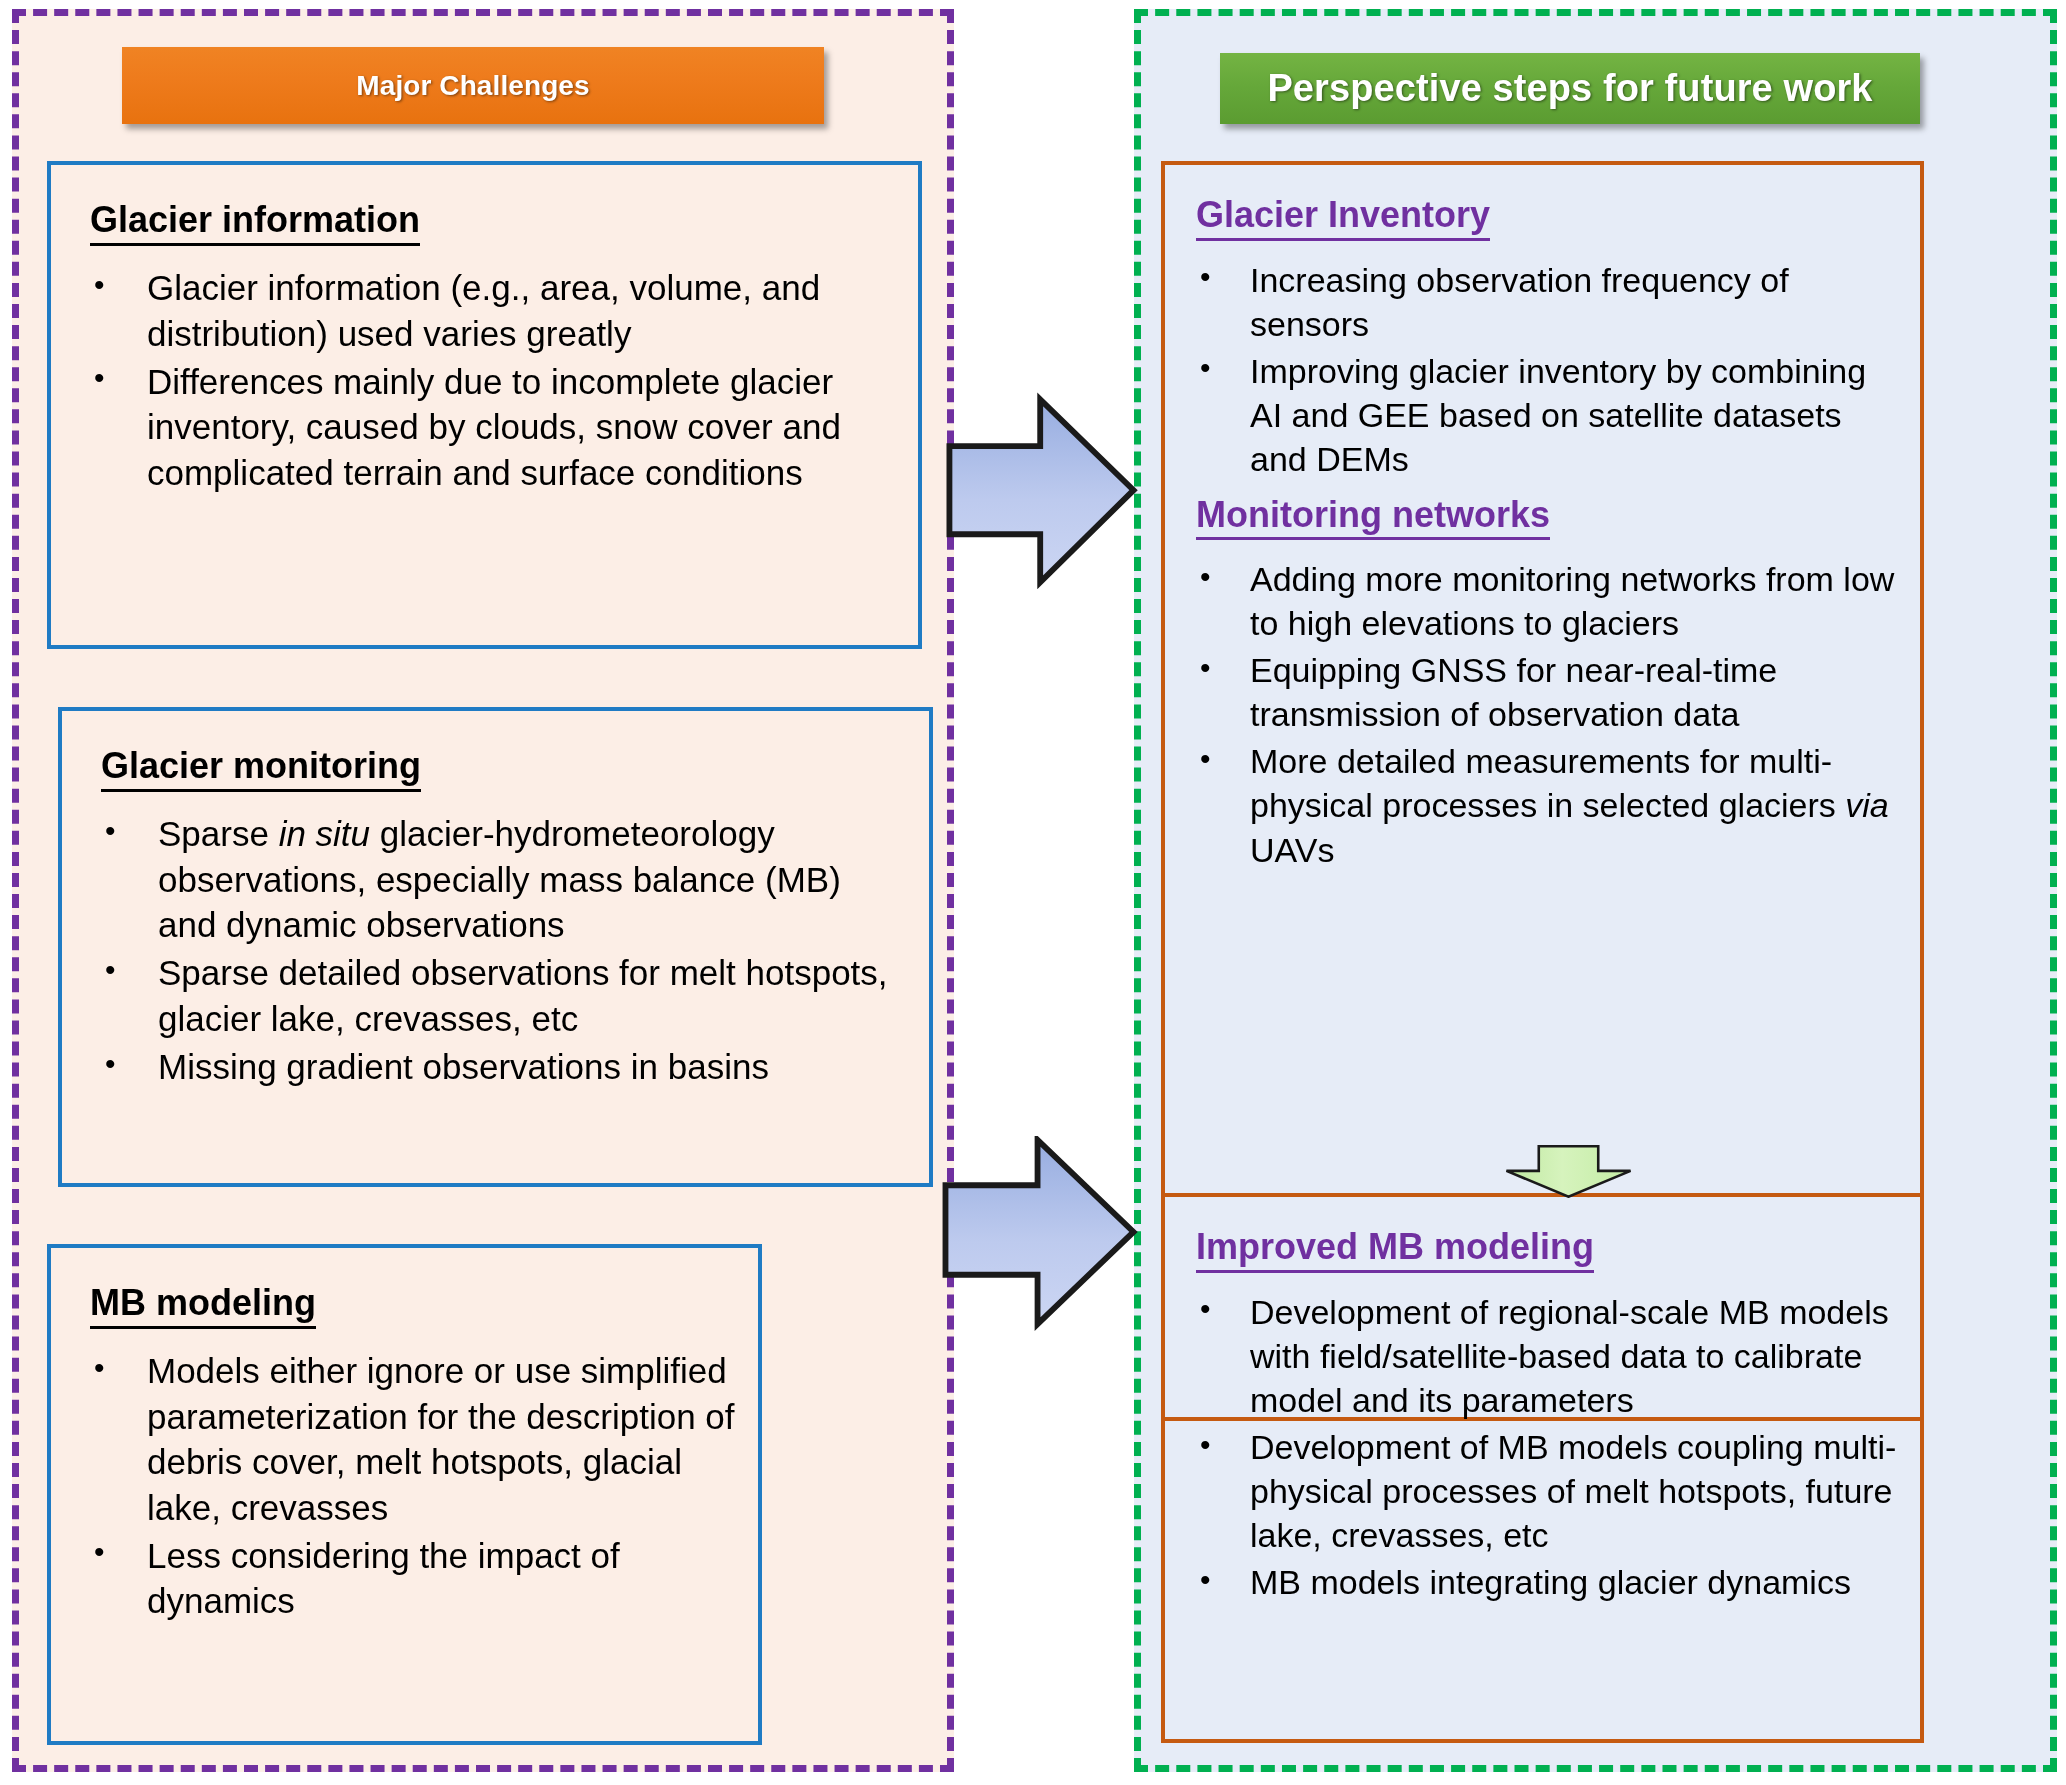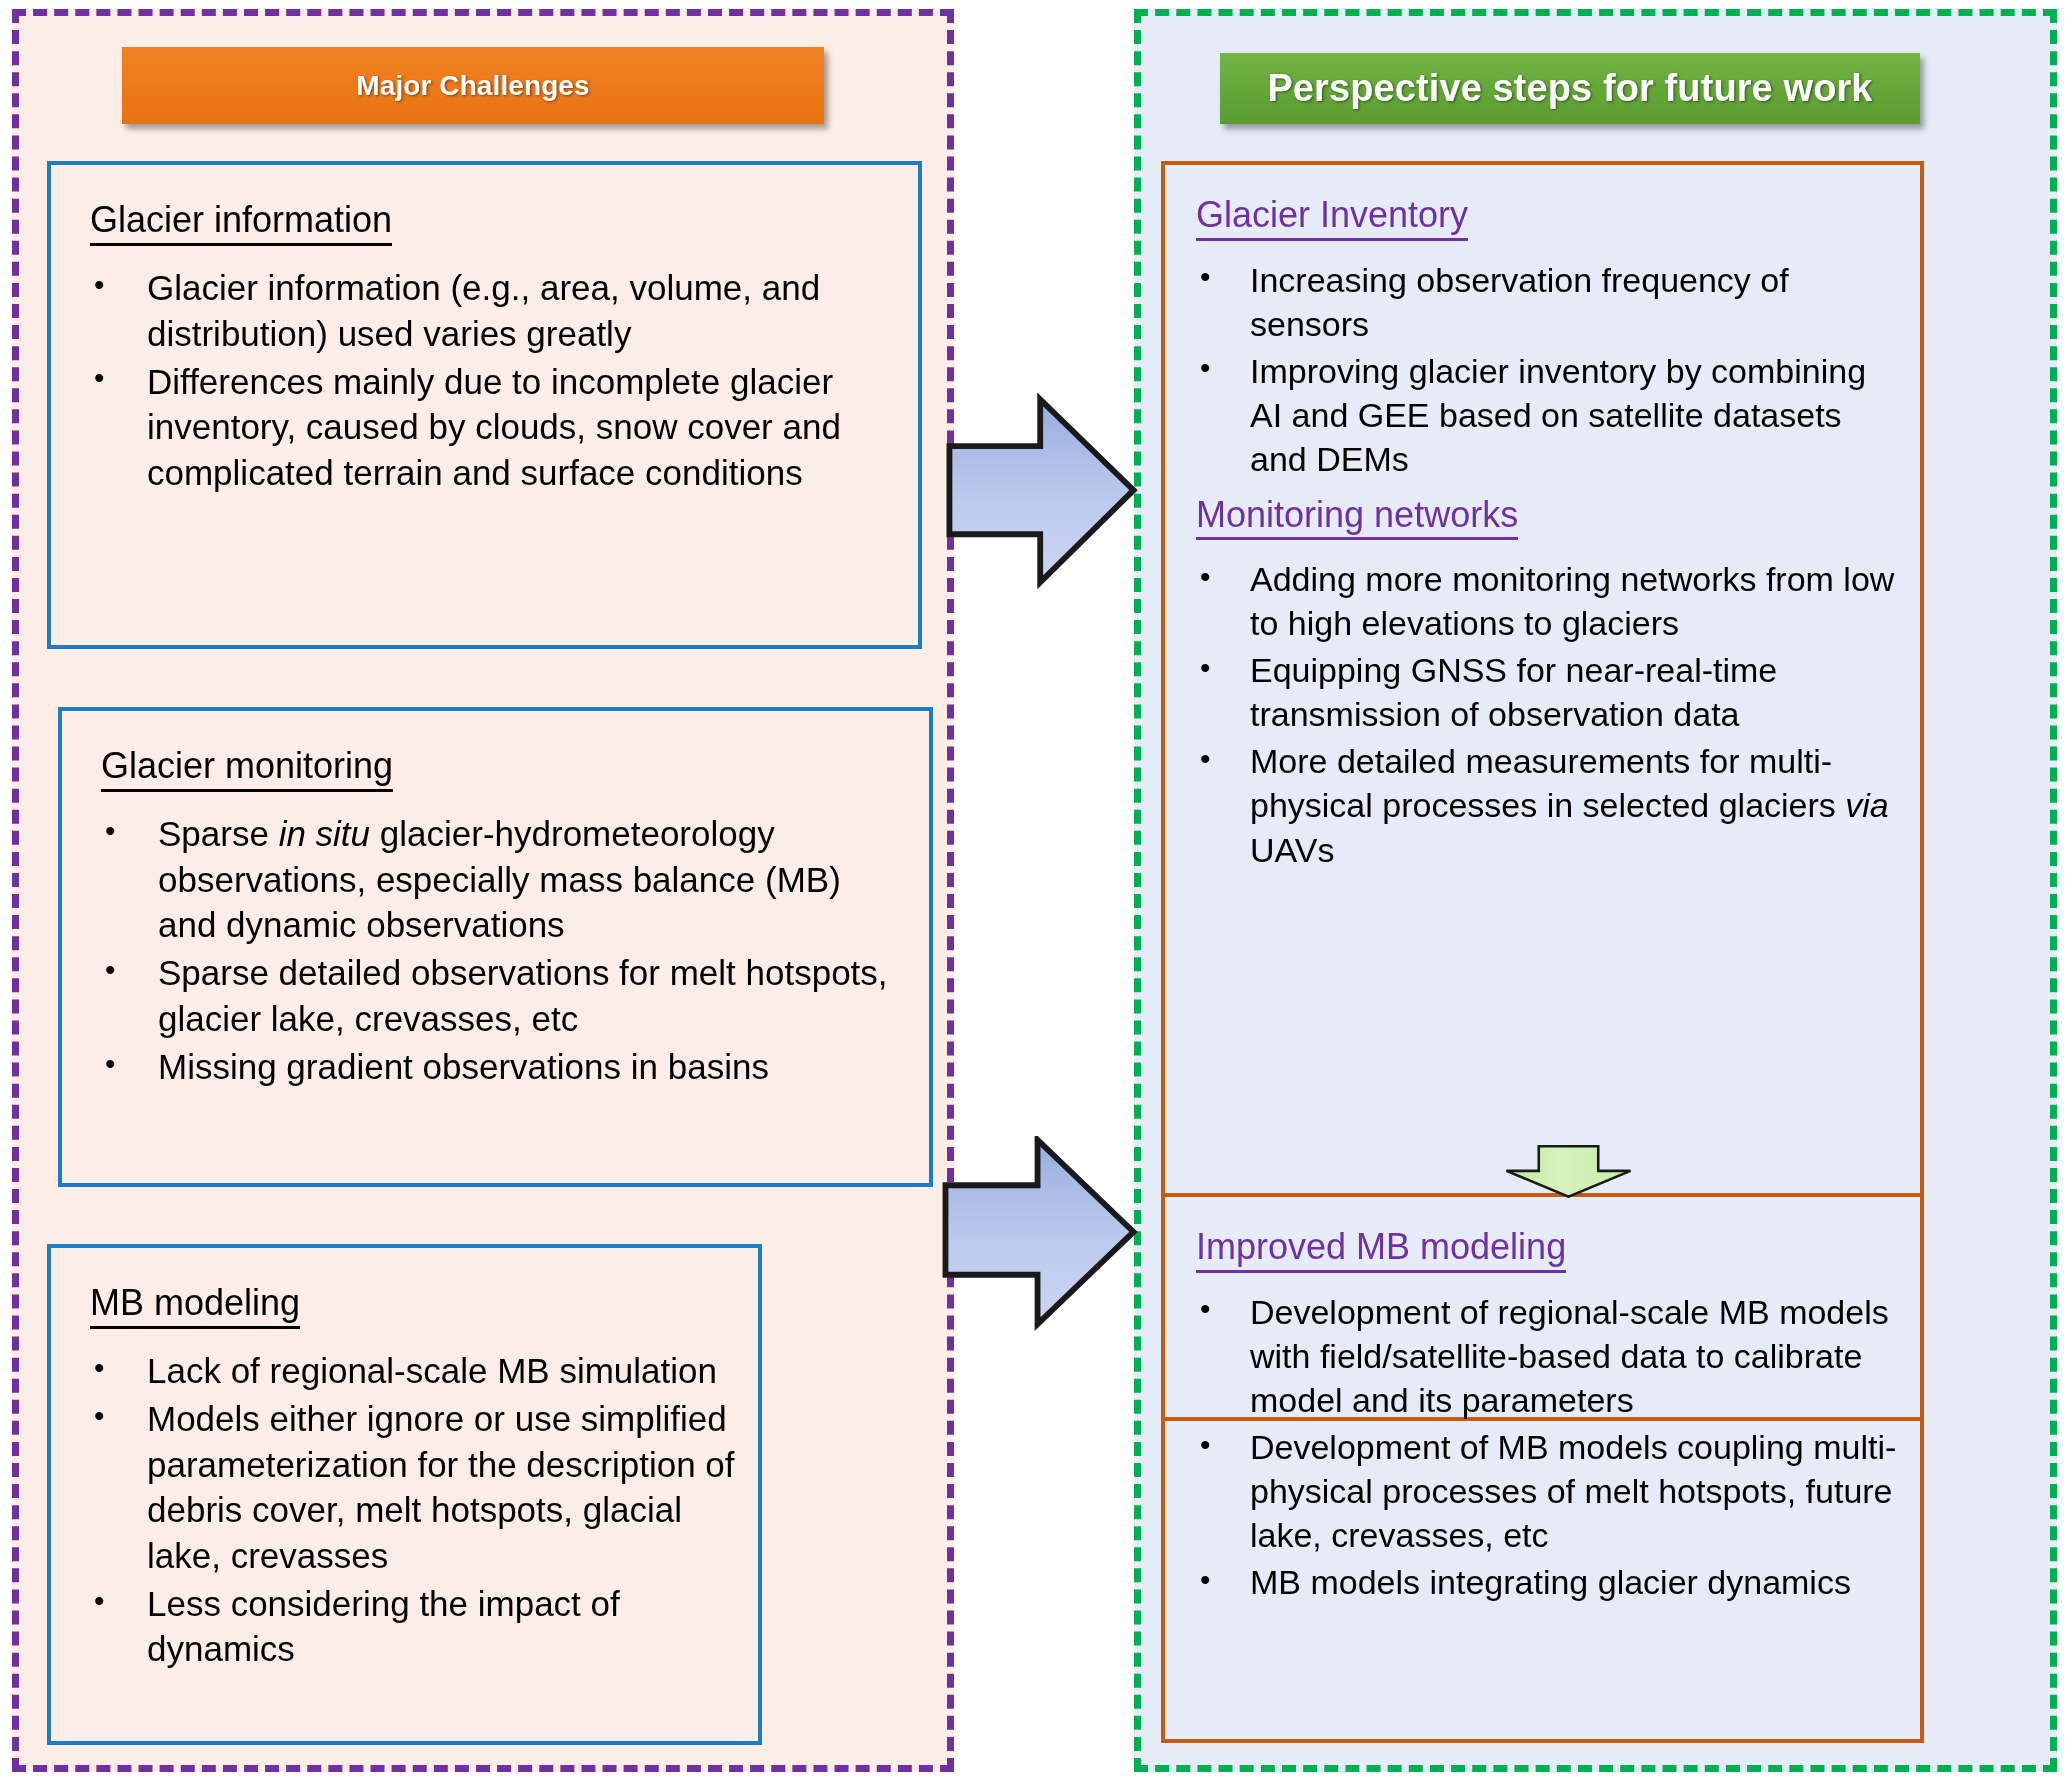--- a/index.html
+++ b/index.html
@@ -88,21 +88,21 @@
     box-sizing: border-box;
     height: 100%;
   }
   #box-glacier-inventory-networks .box-inner,
   #box-improved-mb-modeling .box-inner {
     padding: 31px 15.6px 6.5px 31px;
   }
 
   
   .section-heading {
-    font-weight: normal;
+    font-weight: bold;
     font-size: 36px;
     line-height: 1.05;
     color: #000000;
     display: inline-block;
     border-bottom: 3.9px solid #000000;
     padding-bottom: 3.9px;
     margin-bottom: 19.5px;
     white-space: nowrap;
   }
   .section-heading.purple {
@@ -178,21 +178,20 @@
       <li>Sparse detailed observations for melt hotspots, glacier lake, crevasses, etc</li>
       <li>Missing gradient observations in basins</li>
     </ul>
   </div>
 </div>
 
 <div class="box box-blue" id="box-mb-modeling">
   <div class="box-inner">
     <div class="section-heading">MB modeling</div>
     <ul class="bullets">
-      <li>Lack of regional-scale MB simulation</li>
       <li>Models either ignore or use simplified parameterization for the description of debris cover, melt hotspots, glacial lake, crevasses</li>
       <li>Less considering the impact of dynamics</li>
     </ul>
   </div>
 </div>
 
 <div class="panel" id="panel-perspective"></div>
 
 <div class="banner" id="banner-perspective-steps">Perspective steps for future work</div>
 

